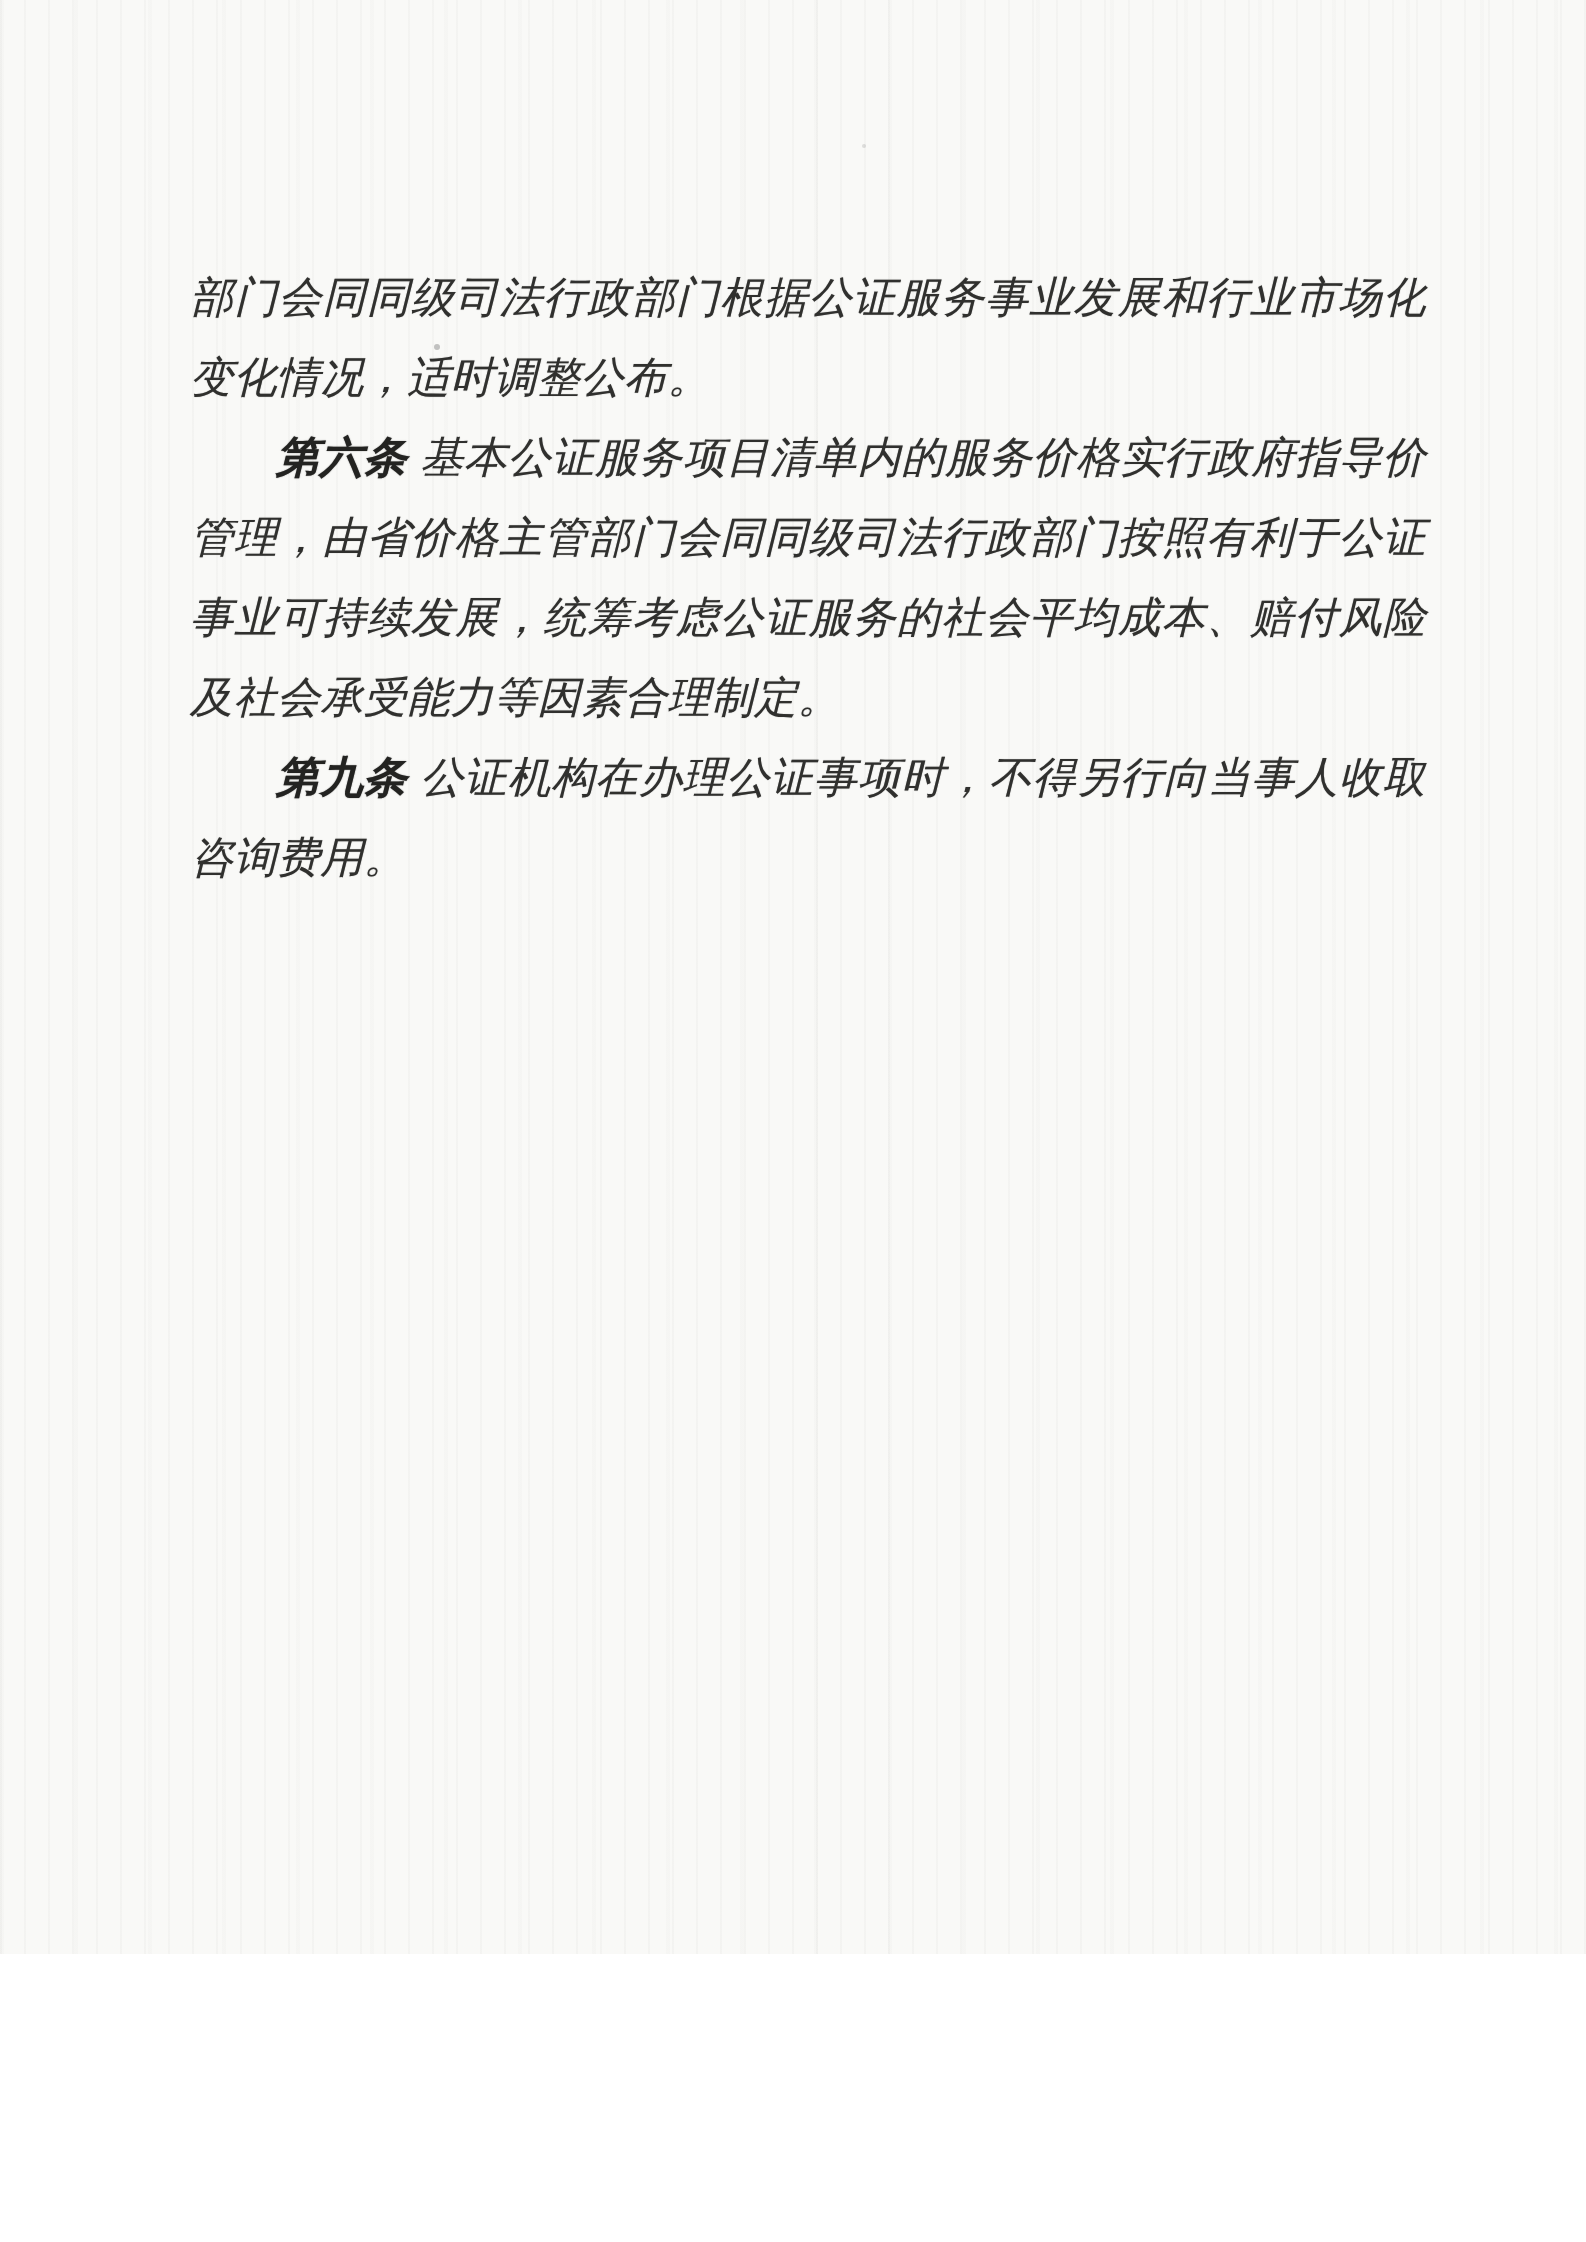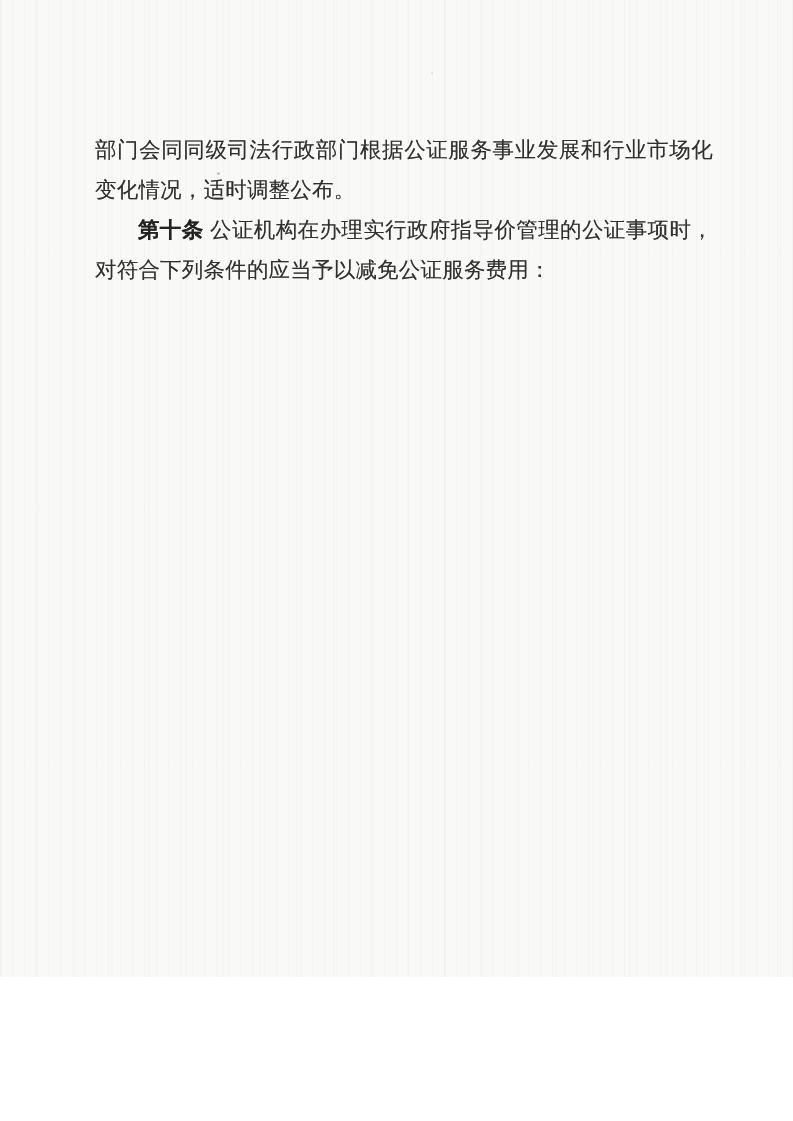--- a/index.html
+++ b/index.html
@@ -15,20 +15,21 @@
     overflow: hidden;
     background-color: #f9f9f7;
     
     background-image:
       repeating-linear-gradient(90deg,
         rgba(120,120,115,0.045) 0px, rgba(120,120,115,0.045) 1px,
         rgba(0,0,0,0) 1px, rgba(0,0,0,0) 12px),
       repeating-linear-gradient(90deg,
         rgba(140,140,135,0.03) 0px, rgba(140,140,135,0.03) 2px,
         rgba(0,0,0,0) 2px, rgba(0,0,0,0) 37px);
+    font-style: italic;
   }
   .doc-body {
     position: absolute;
     left: 95px;
     top: 130px;
     width: 618px;
     font-size: 21.5px;
     line-height: 40px;
     color: #30302e;
     text-shadow: 0 0 0.5px rgba(40,40,40,0.45);
@@ -66,21 +67,22 @@
   .speck-2 { left: 240px; top: 1087px; width: 2px; height: 3px; }
   .speck-3 { left: 431px; top: 72px;  width: 2px; height: 2px; opacity: .5; }
 </style>
 </head>
 <body>
 
 <div class="page">
 
   <div class="doc-body">
       <p class="para no-indent"><span>部门会同同级司法行政部门根据公证服务事业发展和行业市场化变化情况，适时调整公布。</span></p>
-      <p class="para"><b>第十条</b><span>公证机构在办理实行政府指导价管理的公证事项时，对符合下列条件的应当予以减免公证服务费用：</span></p>
+      <p class="para"><b>第六条</b><span>基本公证服务项目清单内的服务价格实行政府指导价管理，由省价格主管部门会同同级司法行政部门按照有利于公证事业可持续发展，统筹考虑公证服务的社会平均成本、赔付风险及社会承受能力等因素合理制定。</span></p>
+      <p class="para"><b>第九条</b><span>公证机构在办理公证事项时，不得另行向当事人收取咨询费用。</span></p>
     </div>
 
   <div class="footer">— 2 —</div>
 
   <div class="speck speck-1"></div>
   <div class="speck speck-2"></div>
   <div class="speck speck-3"></div>
 </div>
 
 </body></html>

